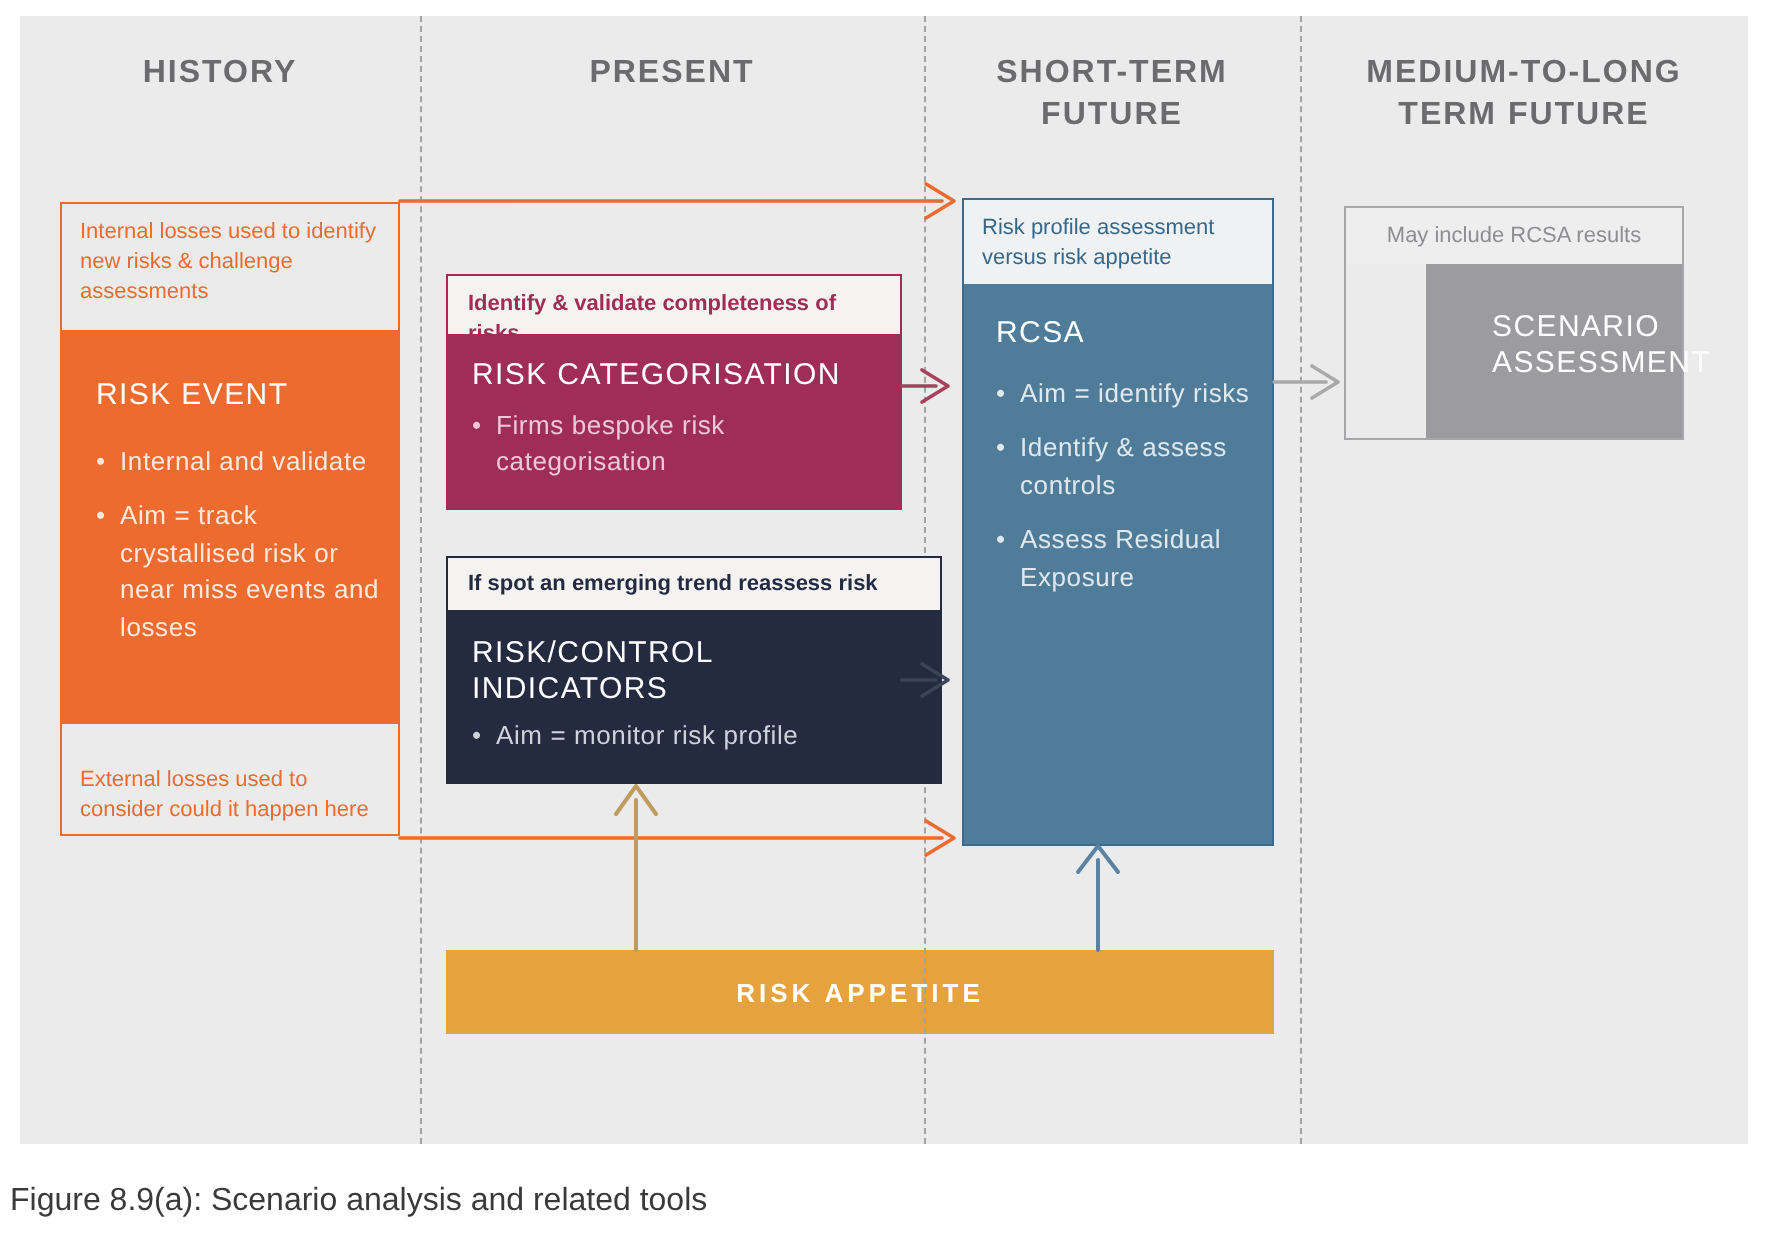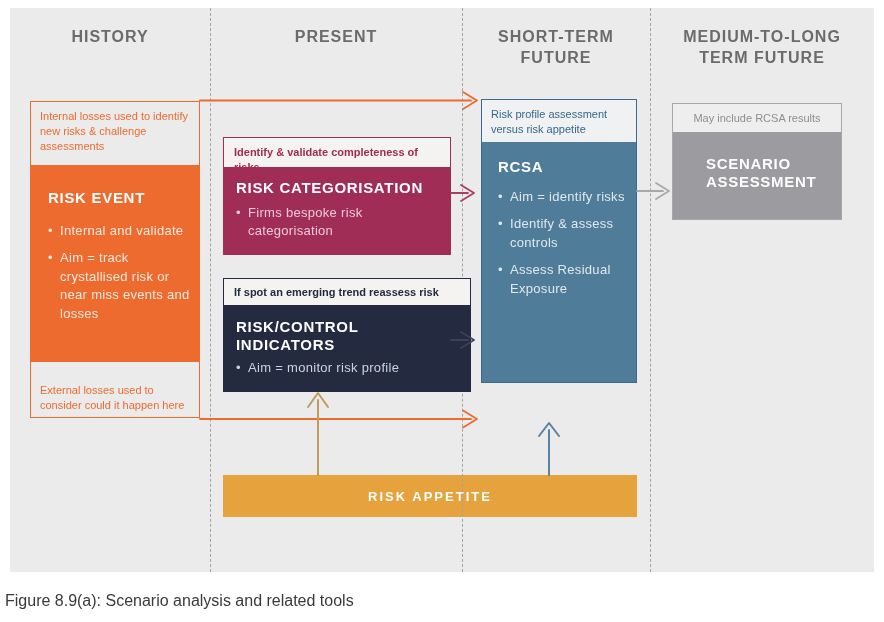--- a/index.html
+++ b/index.html
@@ -48,21 +48,21 @@
     line-height: 1.38;
     padding: 7px 9px;
   }
   .note.bold { font-weight: bold; }
   .main-box { flex: 1; }
   .box-title {
     color: #fdfdfd;
     font-size: 15px;
     letter-spacing: 0.7px;
     line-height: 1.18;
-    font-weight: bold;
+    font-weight: normal;
   }
   ul.bullets { list-style: none; }
   ul.bullets li {
     position: relative;
     font-size: 13px;
     line-height: 1.42;
     letter-spacing: 0.3px;
     padding-left: 12px;
   }
   ul.bullets li::before {
@@ -86,29 +86,29 @@
   .g-riskcat .note { color: var(--maroon, #a02d56); background: var(--note-bg, #f4f3f2); height: 29px; padding: 7px 10px; }
   .g-riskcat .main-box { background: var(--maroon, #a02d56); padding: 12px 10px 0 12px; }
   .g-riskcat .box-title { margin-bottom: 7px; }
   .g-riskcat ul.bullets li { color: #ecc9d6; }
   .g-riskctl { left: 213px; top: 270px; width: 248px; height: 114px; border-color: var(--navy, #242b40); }
   .g-riskctl .note { color: var(--navy, #242b40); background: var(--note-bg, #f4f3f2); height: 26px; padding: 6px 10px; }
   .g-riskctl .main-box { background: var(--navy, #242b40); padding: 13px 10px 0 12px; }
   .g-riskctl .box-title { margin-bottom: 6px; }
   .g-riskctl ul.bullets li { color: #ced2db; }
   
-  .g-rcsa { left: 471px; top: 91px; width: 156px; height: 284px; border-color: var(--steel-border, #3a6b8e); }
+  .g-rcsa { left: 471px; top: 91px; width: 156px; height: 324px; border-color: var(--steel-border, #3a6b8e); }
   .g-rcsa .note { color: var(--steel-text, #36688c); background: var(--note-bg2, #f0f1f2); height: 42px; padding: 7px 9px; }
   .g-rcsa .main-box { background: var(--steel, #4f7d99); padding: 16px 6px 0 16px; }
   .g-rcsa .box-title { margin-bottom: 12px; }
   .g-rcsa ul.bullets li { color: #e0e8ee; margin-bottom: 9px; width: 130px; }
   
   .g-scenario { left: 662px; top: 95px; width: 170px; height: 117px; border-color: var(--gray-border, #a7a7aa); }
   .g-scenario .note { color: var(--gray-text, #8e8e92); background: #eeeeee; height: 28px; padding: 7px 6px; text-align: center; }
-  .g-scenario .main-box { background: var(--gray-box, #9c9ca0); padding: 23px 8px 0 33px; }
+  .g-scenario .main-box { background: var(--gray-box, #9c9ca0); padding: 23px 8px 0 33px; margin-left: 40px; }
   
   .risk-appetite {
     position: absolute;
     left: 213px; top: 467px;
     width: 414px; height: 42px;
     background: var(--gold, #e6a23c);
     color: #ffffff;
     font-size: 13px;
     font-weight: bold;
     letter-spacing: 2px;

